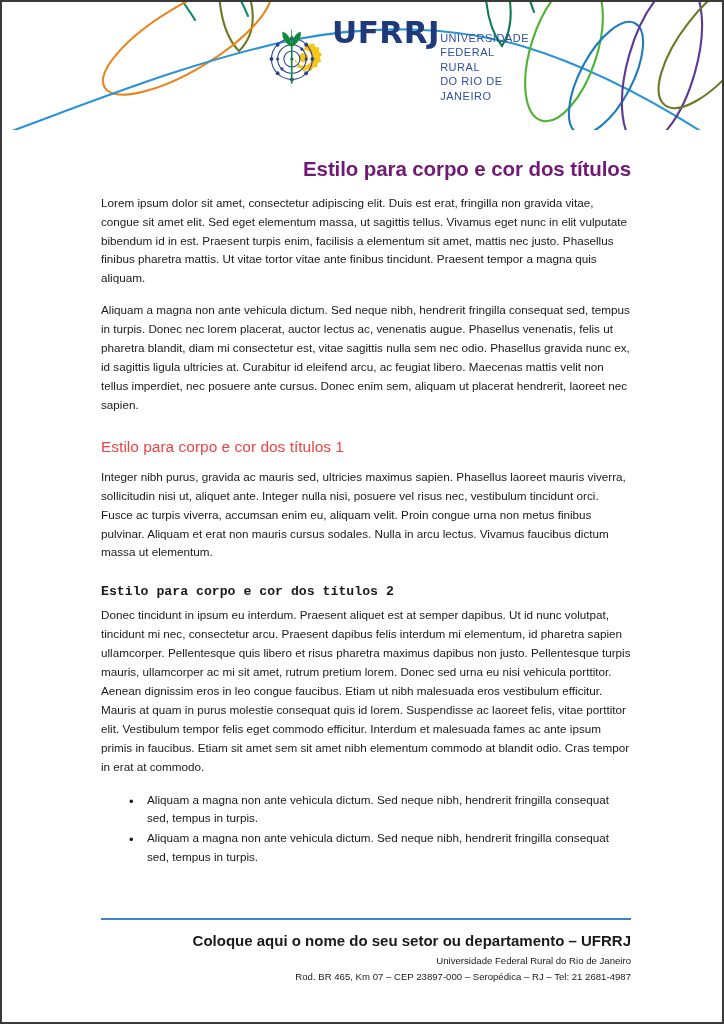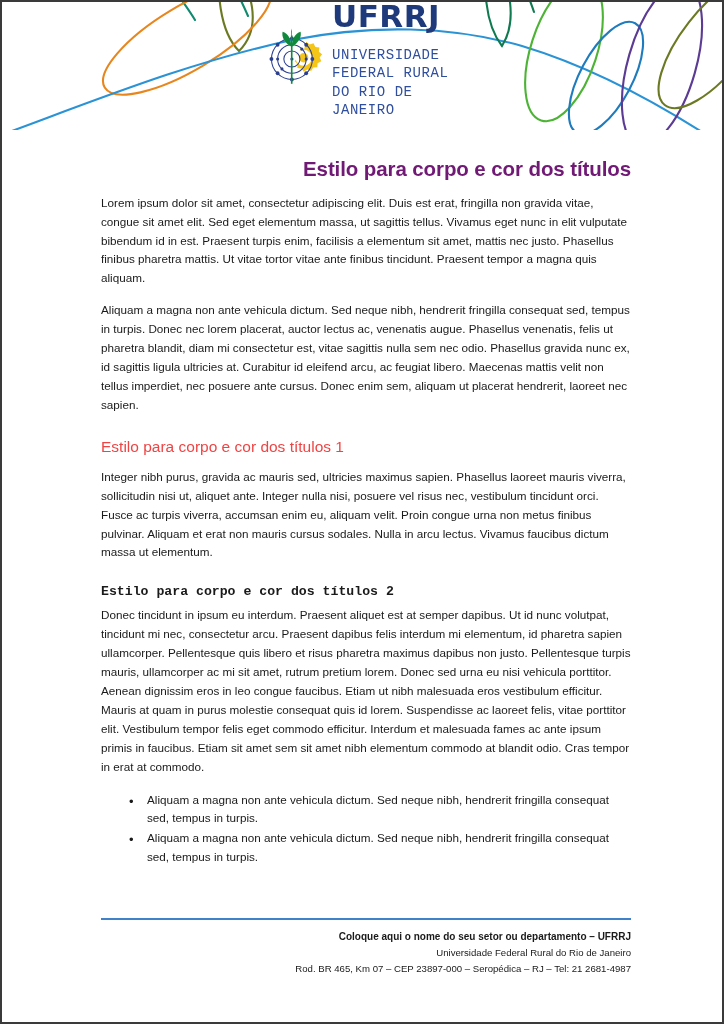--- a/index.html
+++ b/index.html
@@ -41,35 +41,35 @@
     top: 26px;
     width: 210px;
     height: 62px;
     display: flex;
     align-items: center;
     gap: 6px;
   }
   .logo-mark { width: 62px; height: 62px; flex: 0 0 62px; }
   .logo-text {
     display: flex;
-    flex-direction: column;
+    flex-direction: row;
     justify-content: space-between;
     padding-top: 2px;
   }
   .logo-acronym {
     font-family: "DejaVu Sans", sans-serif;
     font-size: 31px;
     font-weight: bold;
     color: #1f3a7a;
     letter-spacing: 0.5px;
     line-height: 1;
   }
   .logo-sub {
-    font-family: Liberation Mono, monospace;
-    font-size: 14px;
+    font-family: Liberation Sans, sans-serif;
+    font-size: 11px;
     font-weight: normal;
     color: #2f4f9e;
     letter-spacing: 0.55px;
     line-height: 1.32;
     margin-top: 14px;
   }
 
   
   .content {
     position: absolute;
@@ -157,21 +157,21 @@
     text-align: right;
     font-family: "Liberation Sans", sans-serif;
     color: #1a1a1a;
   }
   .footer-line {
     font-size: 9.6px;
     line-height: 1.63;
   }
   .footer-line.strong {
     font-weight: bold;
-    font-size: 10px;
+    font-size: 15px;
     margin-top: 7px;
   }
 </style>
 </head>
 <body>
 
 <div class="page">
 
   <div class="header-band">
     <svg width="720" height="128" viewBox="0 0 720 128" xmlns="http://www.w3.org/2000/svg">

